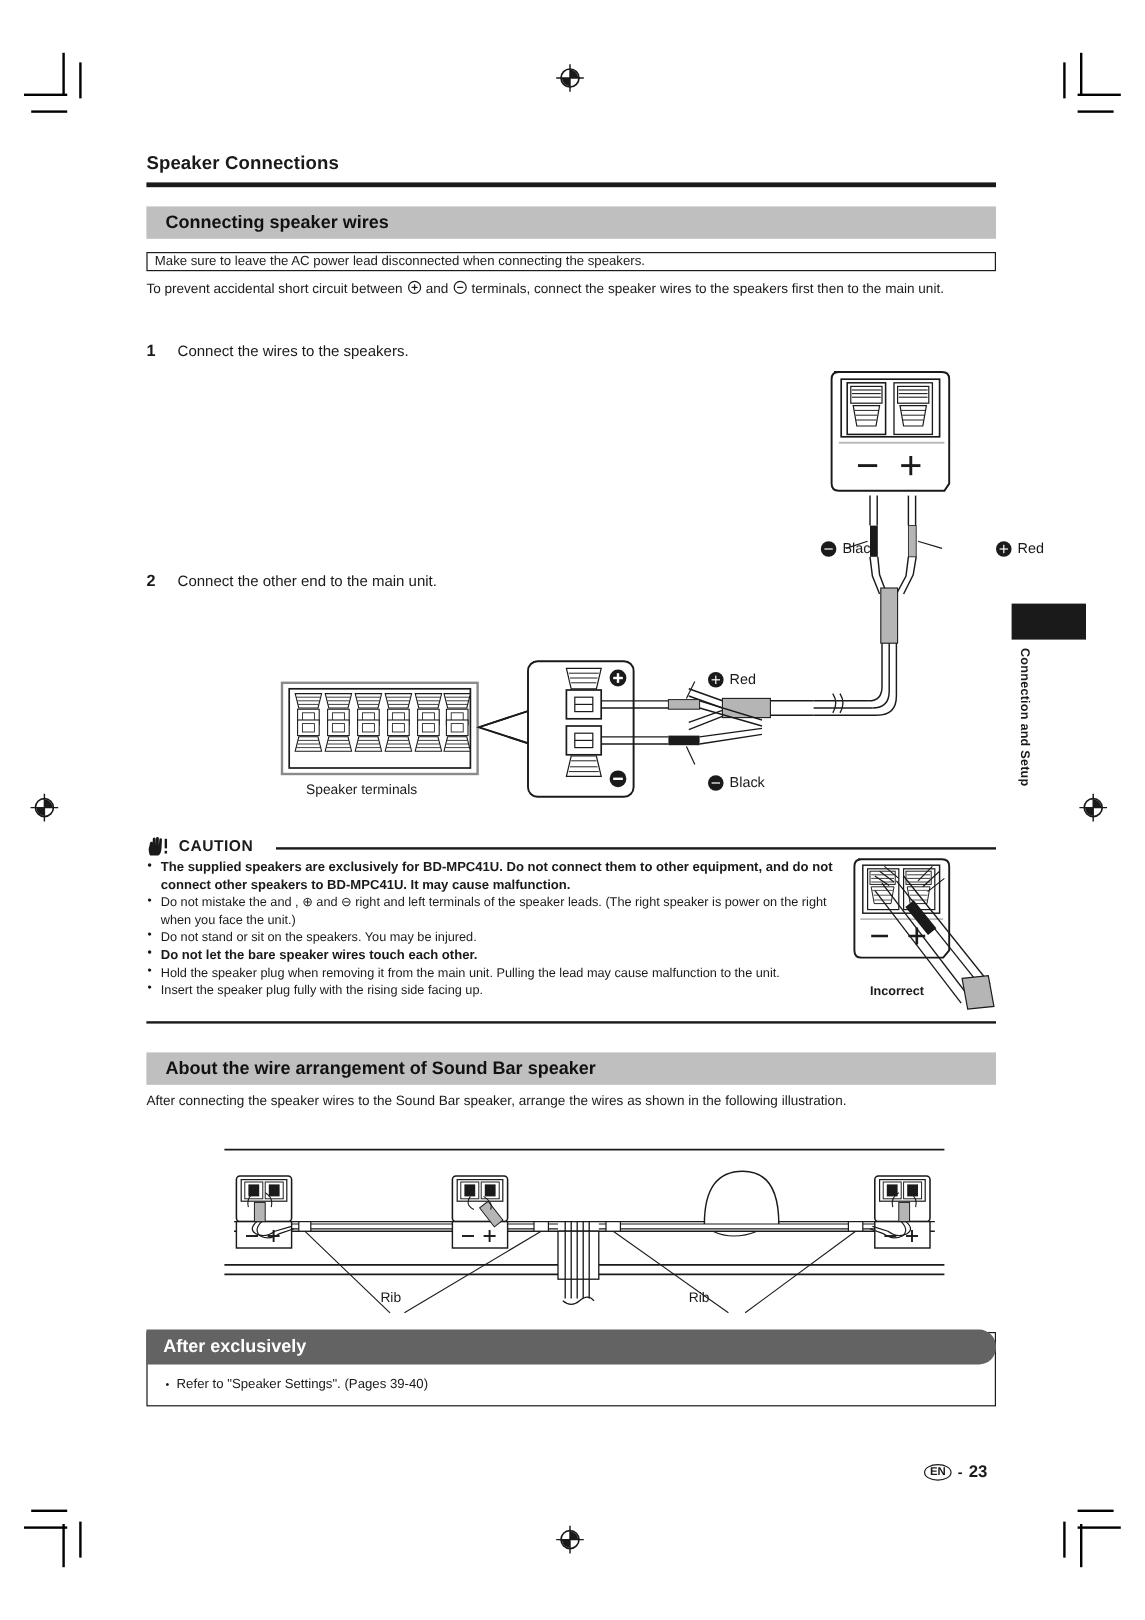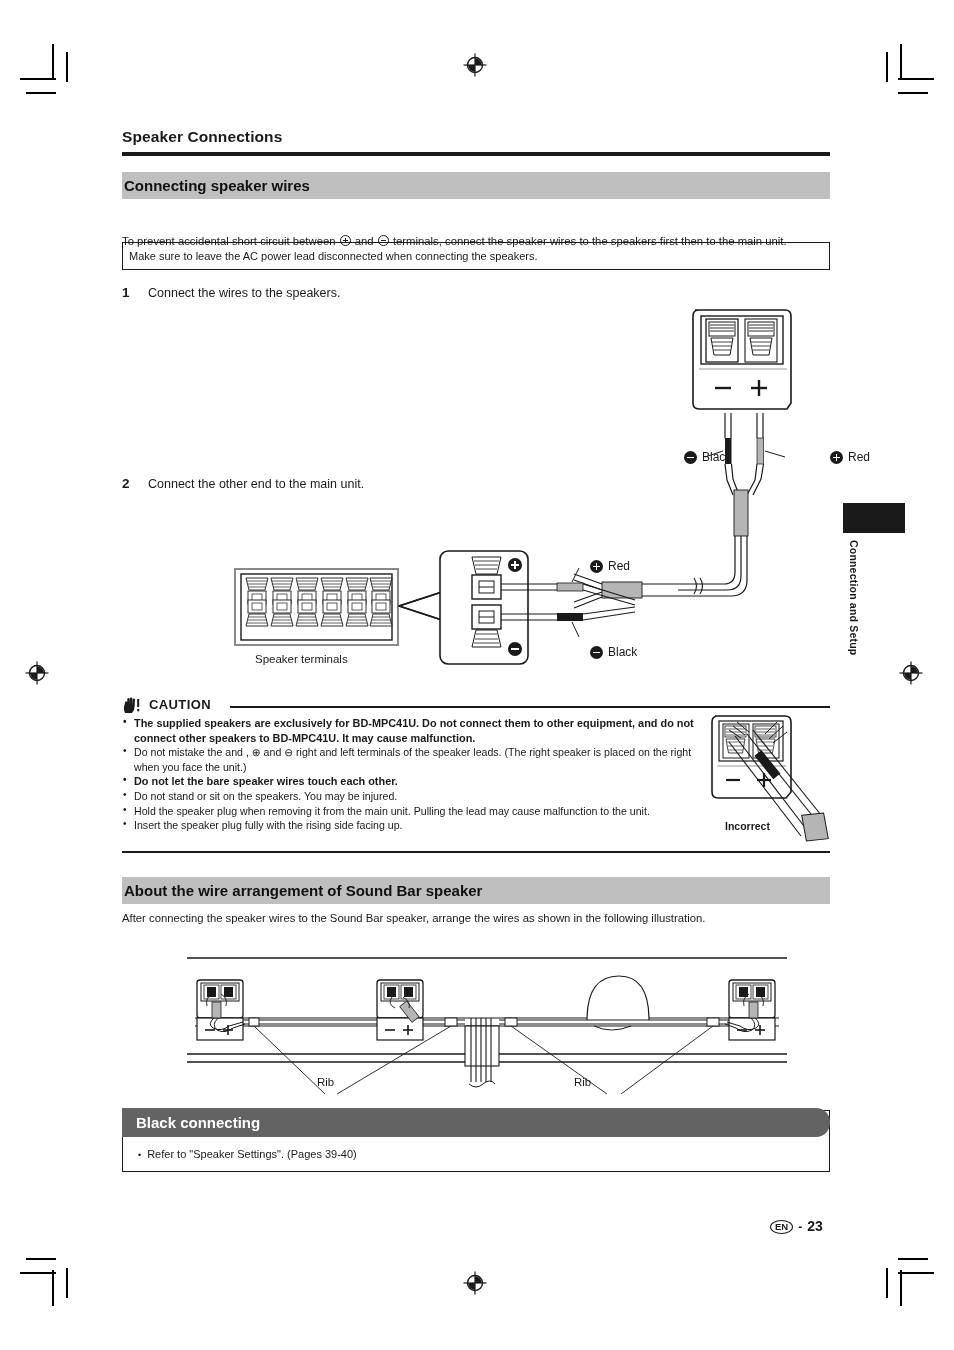--- a/index.html
+++ b/index.html
@@ -29,28 +29,28 @@
   }
   .sec-rule {
     position:absolute; left:0; top:152px; width:708px; height:4px; background:#1a1a1a;
   }
 
   .band {
     position:absolute; left:0; width:708px; height:27px;
     background:#bfbfbf; display:flex; align-items:center;
   }
   .band span {
-    padding-left:2px; font-size:15px; font-weight:bold; color:#111;
+    padding-left:16px; font-size:15px; font-weight:bold; color:#111;
   }
   .band.b1 { top:172px; }
   .band.b2 { top:877px; }
 
   .notebox {
-    position:absolute; left:0; top:210px; width:708px; height:28px;
-    border:1px solid #1a1a1a; display:flex; align-items:center;margin-top:32px;
+    position:absolute; left:0; top:210px; width:708px; height:16px;
+    border:1px solid #1a1a1a; display:flex; align-items:center;
   }
   .notebox span { padding-left:6px; font-size:11px; }
 
   .para {
     position:absolute; font-size:11.3px; line-height:14.5px;
   }
   .para.p1 { left:0; top:234px; width:708px; }
   .para.p2 { left:0; top:911px; width:690px; }
 
   .sym {
@@ -512,23 +512,23 @@
         <rect x="15.2" y="2" width="2" height="8" fill="#1a1a1a"></rect>
         <rect x="15.2" y="12" width="2" height="2.3" fill="#1a1a1a"></rect>
       </svg>
     </span>
     <span class="lbl">CAUTION</span>
     <span class="line"></span>
   </div>
 
   <div class="caution-list">
     <div class="cbullet bold">The supplied speakers are exclusively for BD-MPC41U. Do not connect them to other equipment, and do not connect other speakers to BD-MPC41U. It may cause malfunction.</div>
-    <div class="cbullet">Do not mistake the and ,  ⊕  and  ⊖  right and left terminals of the speaker leads. (The right speaker is placed on the right when you face the unit.)</div>
+    <div class="cbullet">Do not mistake the and ,  ⊕  and  ⊖  right and left terminals of the speaker leads. (The right speaker is power on the right when you face the unit.)</div>
+    <div class="cbullet">Do not stand or sit on the speakers. You may be injured.</div>
     <div class="cbullet bold">Do not let the bare speaker wires touch each other.</div>
-    <div class="cbullet">Do not stand or sit on the speakers. You may be injured.</div>
     <div class="cbullet">Hold the speaker plug when removing it from the main unit. Pulling the lead may cause malfunction to the unit.</div>
     <div class="cbullet">Insert the speaker plug fully with the rising side facing up.</div>
   </div>
 
   <div class="incorrect-wrap">
     <svg width="123" height="135" viewBox="0 0 123 135">
       <path d="M8 4 L78 4 Q84 4 84 10 L84 80 L79 86 L11 86 Q5 86 5 80 L5 10 Q5 4 11 4 Z" fill="#fff" stroke="#1a1a1a" stroke-width="1.6"></path>
       <rect x="12" y="9" width="64" height="40" fill="#fff" stroke="#1a1a1a" stroke-width="1.2"></rect>
 
       <rect x="16" y="12" width="26" height="34" fill="#fff" stroke="#1a1a1a" stroke-width="1"></rect>
@@ -670,21 +670,21 @@
       <line x1="324" y1="74" x2="420" y2="142" stroke="#1a1a1a" stroke-width="0.9"></line>
       <line x1="526" y1="74" x2="434" y2="142" stroke="#1a1a1a" stroke-width="0.9"></line>
     </svg>
   </div>
 
   <div class="figlabel" style="left:195px; top:1076px;">Rib</div>
   <div class="figlabel" style="left:452px; top:1076px;">Rib</div>
 
   <div class="after-box"></div>
   <div class="after-hd">
-    <span>Black connecting</span>
+    <span>After exclusively</span>
   </div>
   <div class="after-item">Refer to "Speaker Settings". (Pages 39-40)</div>
 
 </div>
 
 <div class="footer">
   <span class="en">EN</span>
   <span class="dash">-</span>
   <span class="pg">23</span>
 </div>

